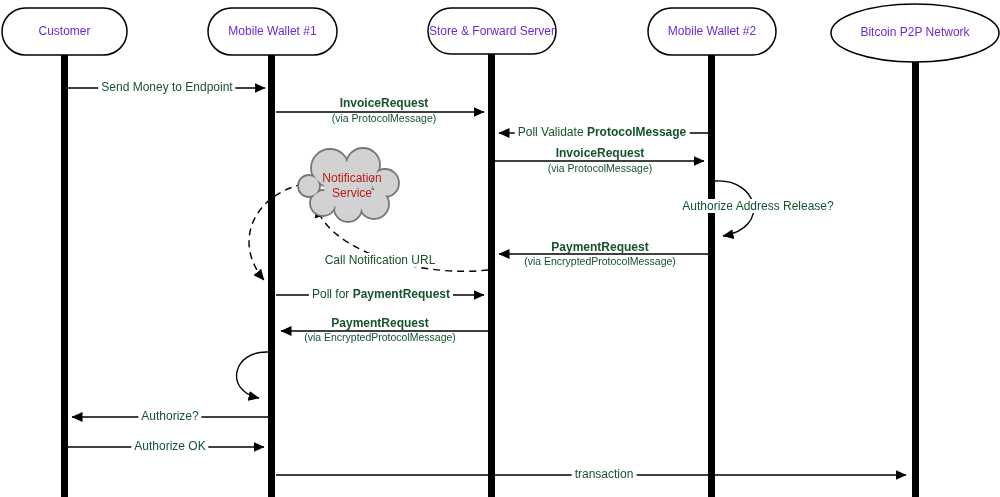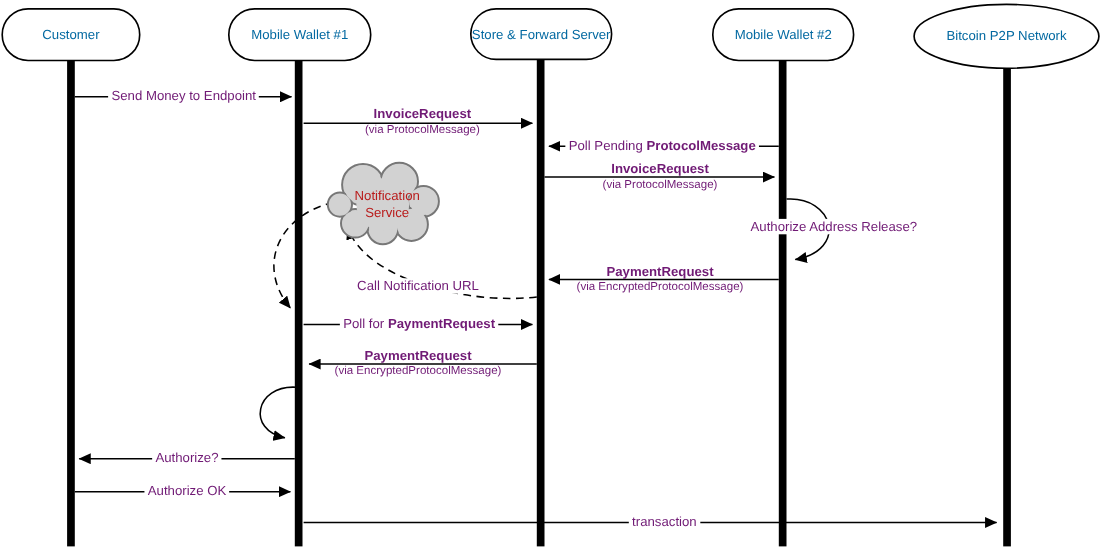--- a/index.html
+++ b/index.html
@@ -5,25 +5,25 @@
   html,body { margin:0; padding:0; background:#fff; }
   .stage {
     position:relative; width:1000px; height:497px;
     background:var(--background,#fff);
     font-family:"Liberation Sans", sans-serif;
     overflow:hidden; color:#111;
   }
   .stage svg { position:absolute; left:0; top:0; }
   .hdr {
     position:absolute; transform:translate(-50%,-50%);
-    font-size:12px; white-space:nowrap; color:#0369a1; z-index:3; text-align:center;
+    font-size:12px; white-space:nowrap; color:#6d28d9; z-index:3; text-align:center;
   }
   .lbl {
     position:absolute; transform:translate(-50%,-50%);
-    font-size:12px; white-space:nowrap; color:#701a75; z-index:3;
+    font-size:12px; white-space:nowrap; color:#14532d; z-index:3;
   }
   .lbl.bg { background:var(--background,#fff); padding:0 3px; }
   .lbl.main { font-weight:bold; }
   .lbl.sub { font-size:10.5px; }
   .lbl b { font-weight:bold; }
   .cloud-lbl {
     position:absolute; transform:translate(-50%,-50%);
     font-size:12px; line-height:15px; text-align:center; white-space:nowrap;
     color:#b91c1c; z-index:3;
   }
@@ -102,21 +102,21 @@
   <div class="cloud-lbl" style="left:352px; top:186px;">
     <div>Notification</div>
     <div>Service</div>
   </div>
 
   <div class="lbl bg" style="left:167px; top:87px;">Send Money to Endpoint</div>
 
   <div class="lbl main" style="left:384px; top:103px;">InvoiceRequest</div>
   <div class="lbl sub" style="left:384px; top:118px;">(via ProtocolMessage)</div>
 
-  <div class="lbl bg" style="left:602px; top:132px;"><span>Poll Pending </span><b>ProtocolMessage</b></div>
+  <div class="lbl bg" style="left:602px; top:132px;"><span>Poll Validate </span><b>ProtocolMessage</b></div>
 
   <div class="lbl main" style="left:600px; top:152.5px;">InvoiceRequest</div>
   <div class="lbl sub" style="left:600px; top:167.5px;">(via ProtocolMessage)</div>
 
   <div class="lbl bg" style="left:758px; top:206px;">Authorize Address Release?</div>
 
   <div class="lbl main" style="left:600px; top:246.5px;">PaymentRequest</div>
   <div class="lbl sub" style="left:600px; top:260.5px;">(via EncryptedProtocolMessage)</div>
 
   <div class="lbl bg" style="left:380px; top:260px;">Call Notification URL</div>

